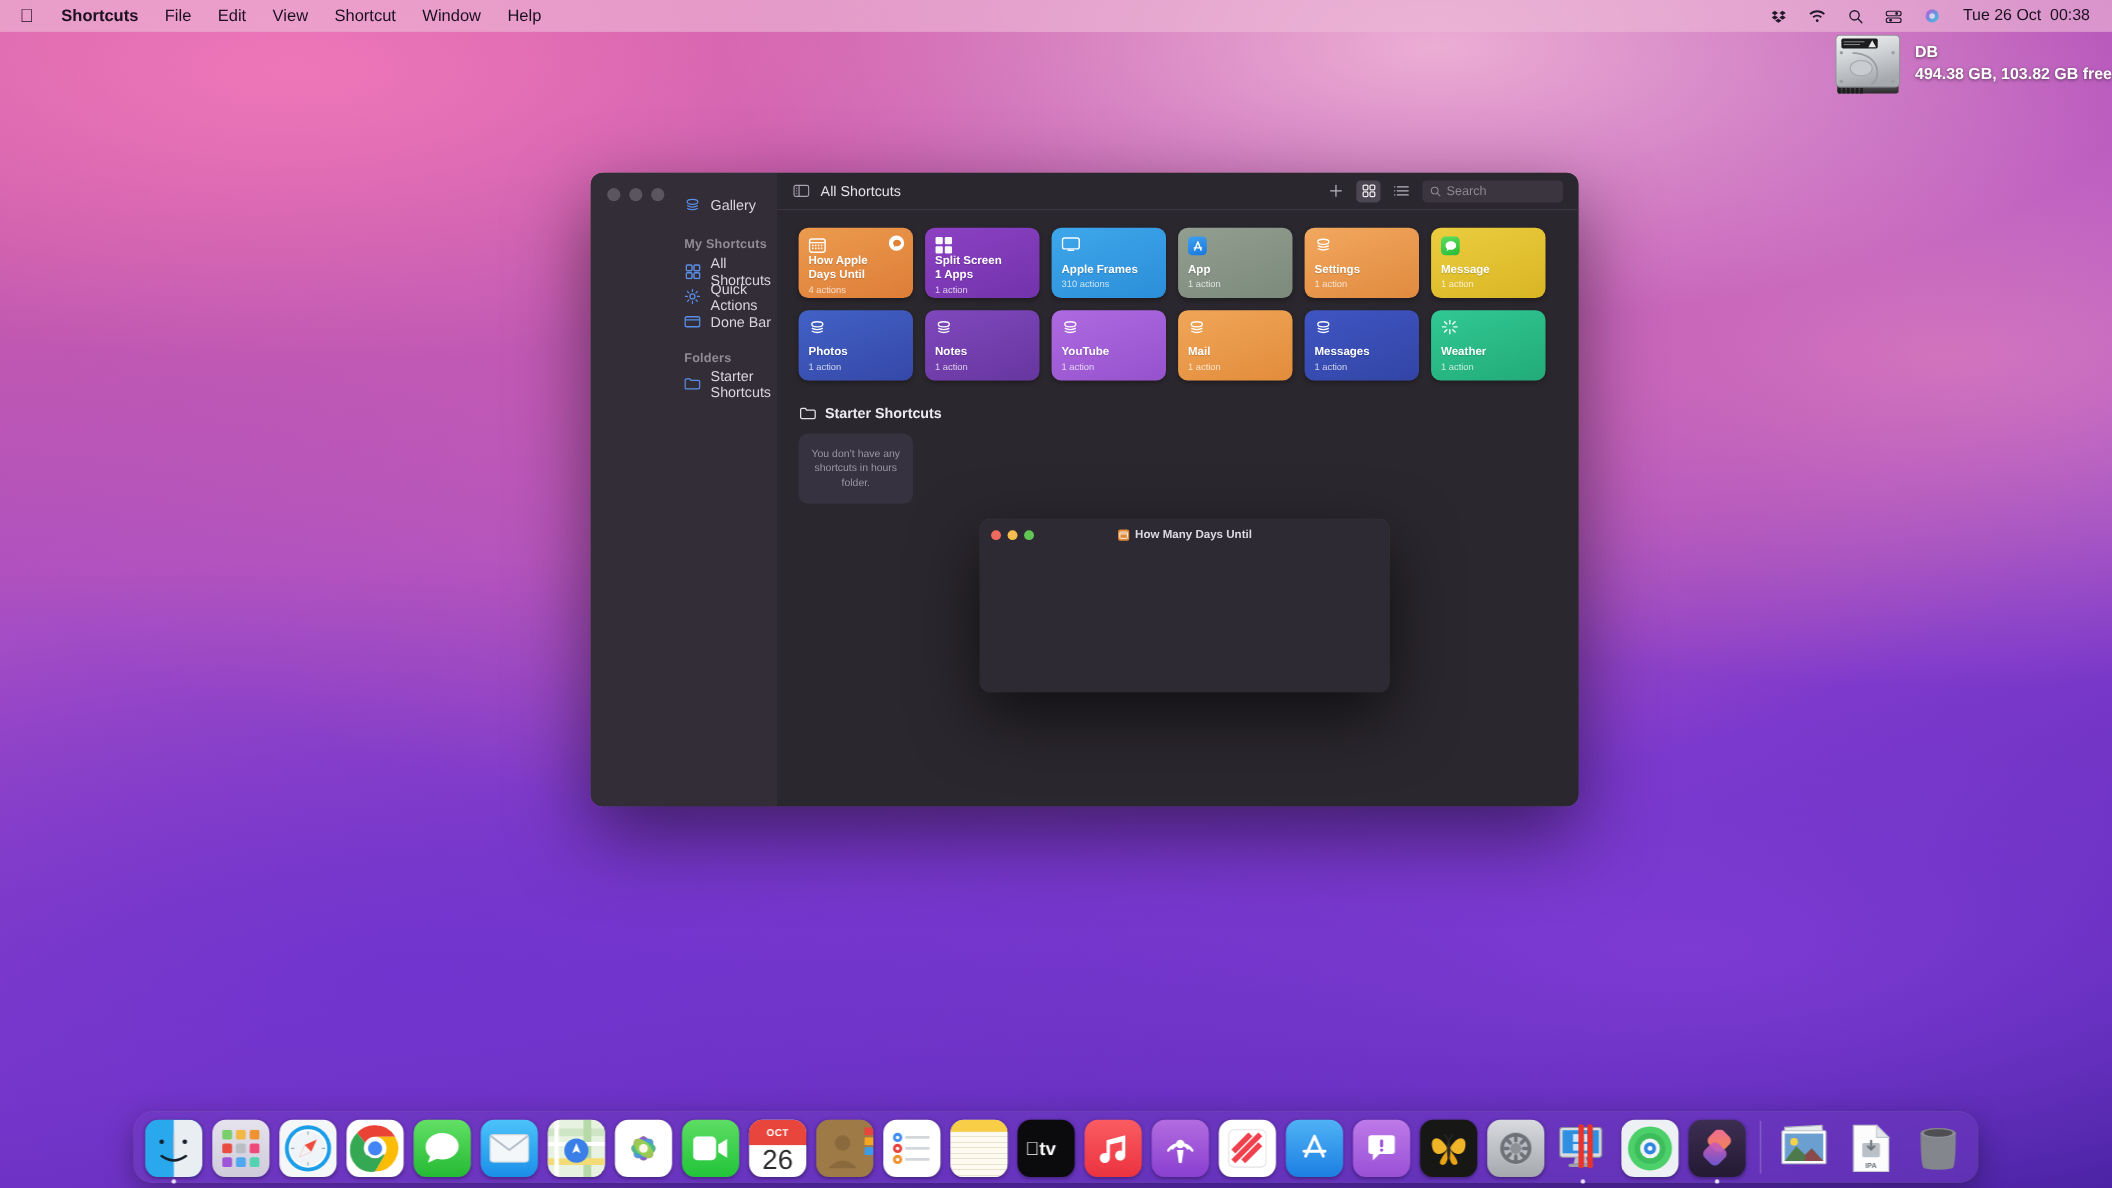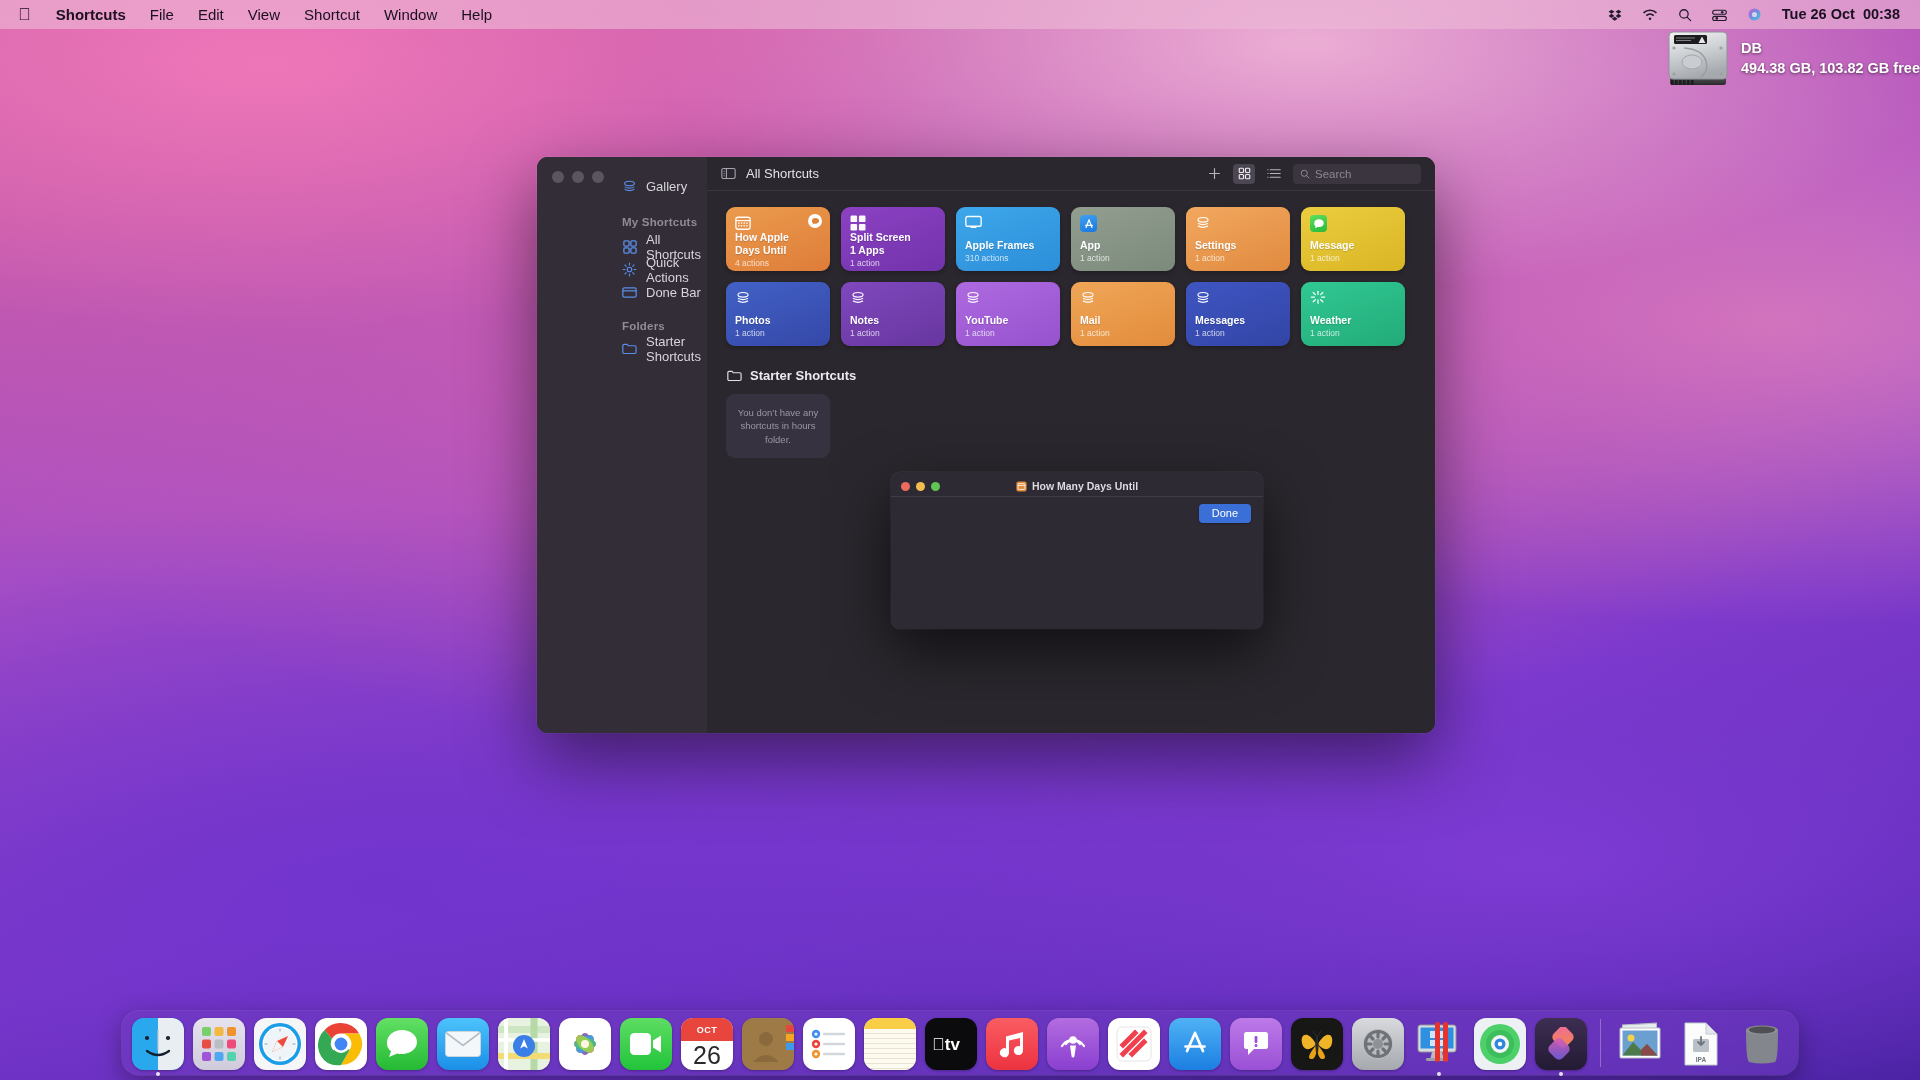--- a/index.html
+++ b/index.html
@@ -36,21 +36,21 @@
     display:flex; align-items:center;
     padding:0 12px 0 10px;
     font-size:15px; color:#1a1020; z-index:50;
   }
   .mb-left { display:flex; align-items:center; gap:0; }
   .mb-item { padding:0 12px; line-height:29px; white-space:nowrap; }
   .mb-item.app { font-weight:bold; }
   .mb-apple { padding:0 13px 0 8px; line-height:29px; font-size:17px; }
   .mb-right { margin-left:auto; display:flex; align-items:center; gap:0; }
   .mb-icon { padding:0 10px; line-height:29px; display:flex; align-items:center; }
-  .mb-clock { padding:0 8px 0 10px; line-height:29px; font-size:14.5px; white-space:pre;font-weight:bold; }
+  .mb-clock { padding:0 8px 0 10px; line-height:29px; font-size:14.5px; white-space:pre; }
 
   
   .drive { position:absolute; top:28px; left:1664px; display:flex; align-items:center; gap:9px; z-index:5; }
   .drive-label { color:#fff; font-size:14.5px; font-weight:bold; line-height:1.35;
                  text-shadow:0 1px 3px rgba(0,0,0,.55); }
 
   
   .win {
     position:absolute; left:537px; top:157px; width:898px; height:576px;
     border-radius:11px; overflow:hidden; z-index:20;
@@ -598,23 +598,20 @@
       <span>
         <svg width="11" height="11" viewBox="0 0 14 14">
             <rect x="0.5" y="0.5" width="13" height="13" rx="2.6" fill="#e08a3a"></rect>
             <rect x="2.6" y="3.4" width="8.8" height="7.3" rx="1" fill="none" stroke="#fff" stroke-width="1"></rect>
             <line x1="2.6" y1="5.6" x2="11.4" y2="5.6" stroke="#fff" stroke-width="1"></line>
           </svg>
       </span>
       <span>How Many Days Until</span>
     </div>
   </div>
-  <div class="m-foot">
-    <div class="done">Done</div>
-  </div>
 </div>
 
 <div class="dock">
 
   <div class="dk-wrap">
     <div class="dk" style="background:linear-gradient(180deg,#32b5f5,#1d90e8)">
       <svg width="52" height="52" viewBox="0 0 52 52">
           <defs>
             <clipPath id="fc">
               <rect width="52" height="52" rx="12"></rect>

